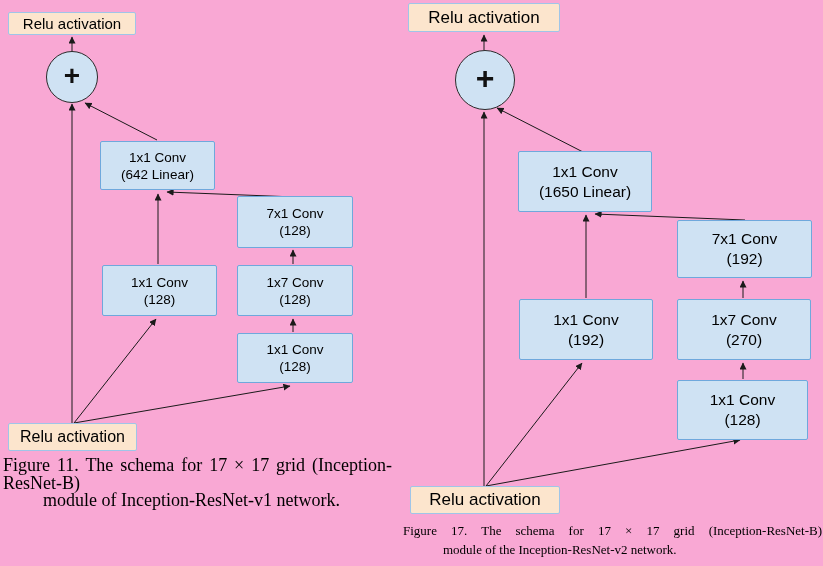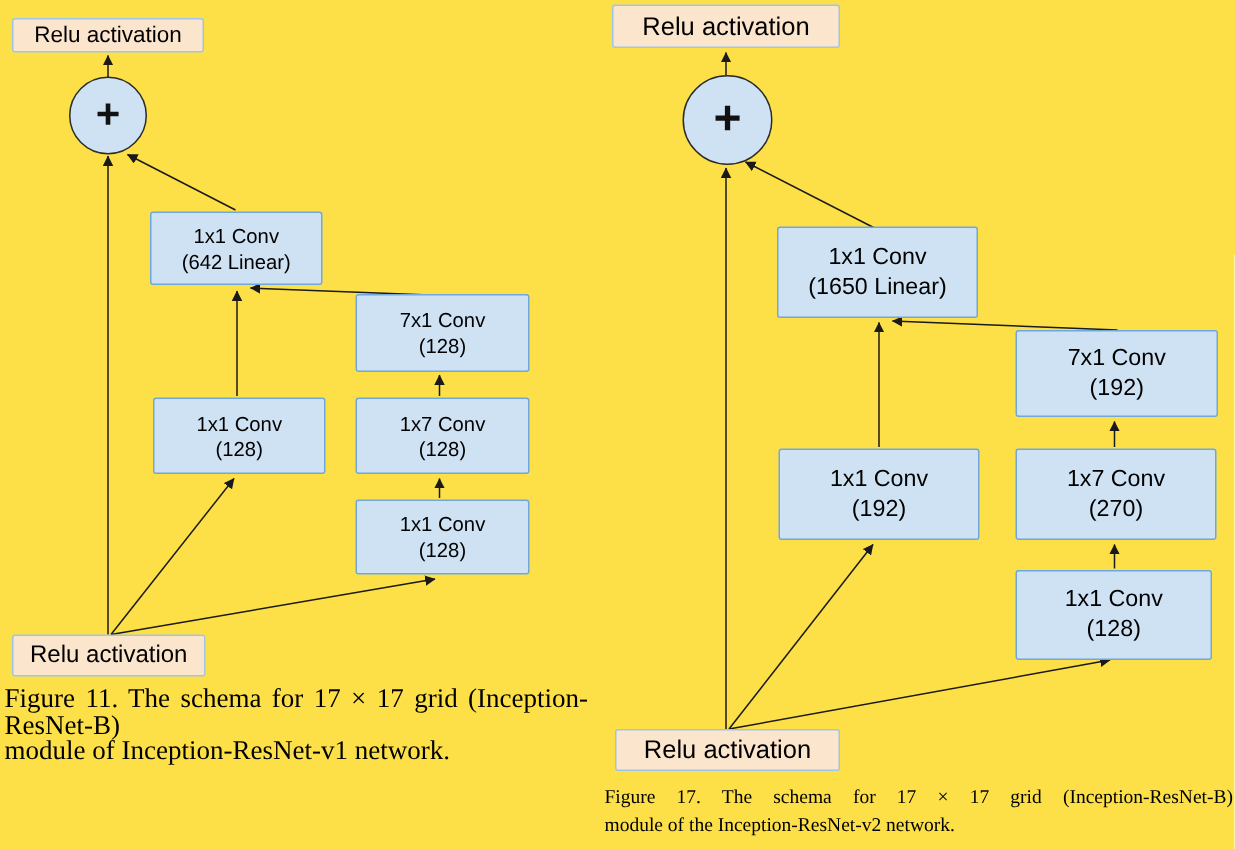--- a/index.html
+++ b/index.html
@@ -1,17 +1,17 @@
 <!DOCTYPE html>
 <html style="--conv-fill: #cfe2f3; --conv-border: #6fa8dc; --relu-fill: #fce5cd; --relu-border: #9fc5e8;"><head>
 <meta charset="utf-8">
 <style>
   html,body { margin:0; padding:0; background:#ffffff; }
   #canvas {
-    position:relative; width:823px; height:566px; background:#fde047;
+    position:relative; width:823px; height:566px; background:#f9a8d4;
     font-family:"Liberation Sans", sans-serif; overflow:hidden;
   }
   svg.wires { position:absolute; left:0; top:0; width:823px; height:566px; z-index:1; }
   .box {
     position:absolute; box-sizing:border-box; z-index:2;
     display:flex; flex-direction:column; align-items:center; justify-content:center;
     text-align:center; color:#000; border:1px solid; border-radius:2px;
   }
   .conv { background:var(--conv-fill,#cfe2f3); border-color:var(--conv-border,#6fa8dc);text-align:center; }
   .relu { background:var(--relu-fill,#fce5cd); border-color:var(--relu-border,#9fc5e8); }
@@ -20,21 +20,21 @@
     background:var(--conv-fill,#cfe2f3); border:1.6px solid #2b2b2b;
     display:flex; align-items:center; justify-content:center;
     font-weight:bold; color:#111; box-sizing:border-box;
   }
   .conv-l { font-size:13.5px; line-height:17px; }
   .conv-r { font-size:15.5px; line-height:20px; }
   .caption {
     position:absolute; z-index:2; font-family:"Liberation Serif", serif; color:#000;
   }
   .caption .jline { text-align:justify; text-align-last:justify; white-space:normal; }
-  .caption .nline { text-align:left; }
+  .caption .nline { text-align:left;margin-left:40px; }
   .cap-l { font-size:18px; line-height:17.5px; }
   .cap-r { font-size:13px; line-height:18.5px; }
 </style>
 </head>
 <body>
 
 <div id="canvas">
 
   <svg class="wires" viewBox="0 0 823 566" xmlns="http://www.w3.org/2000/svg">
     <defs>

